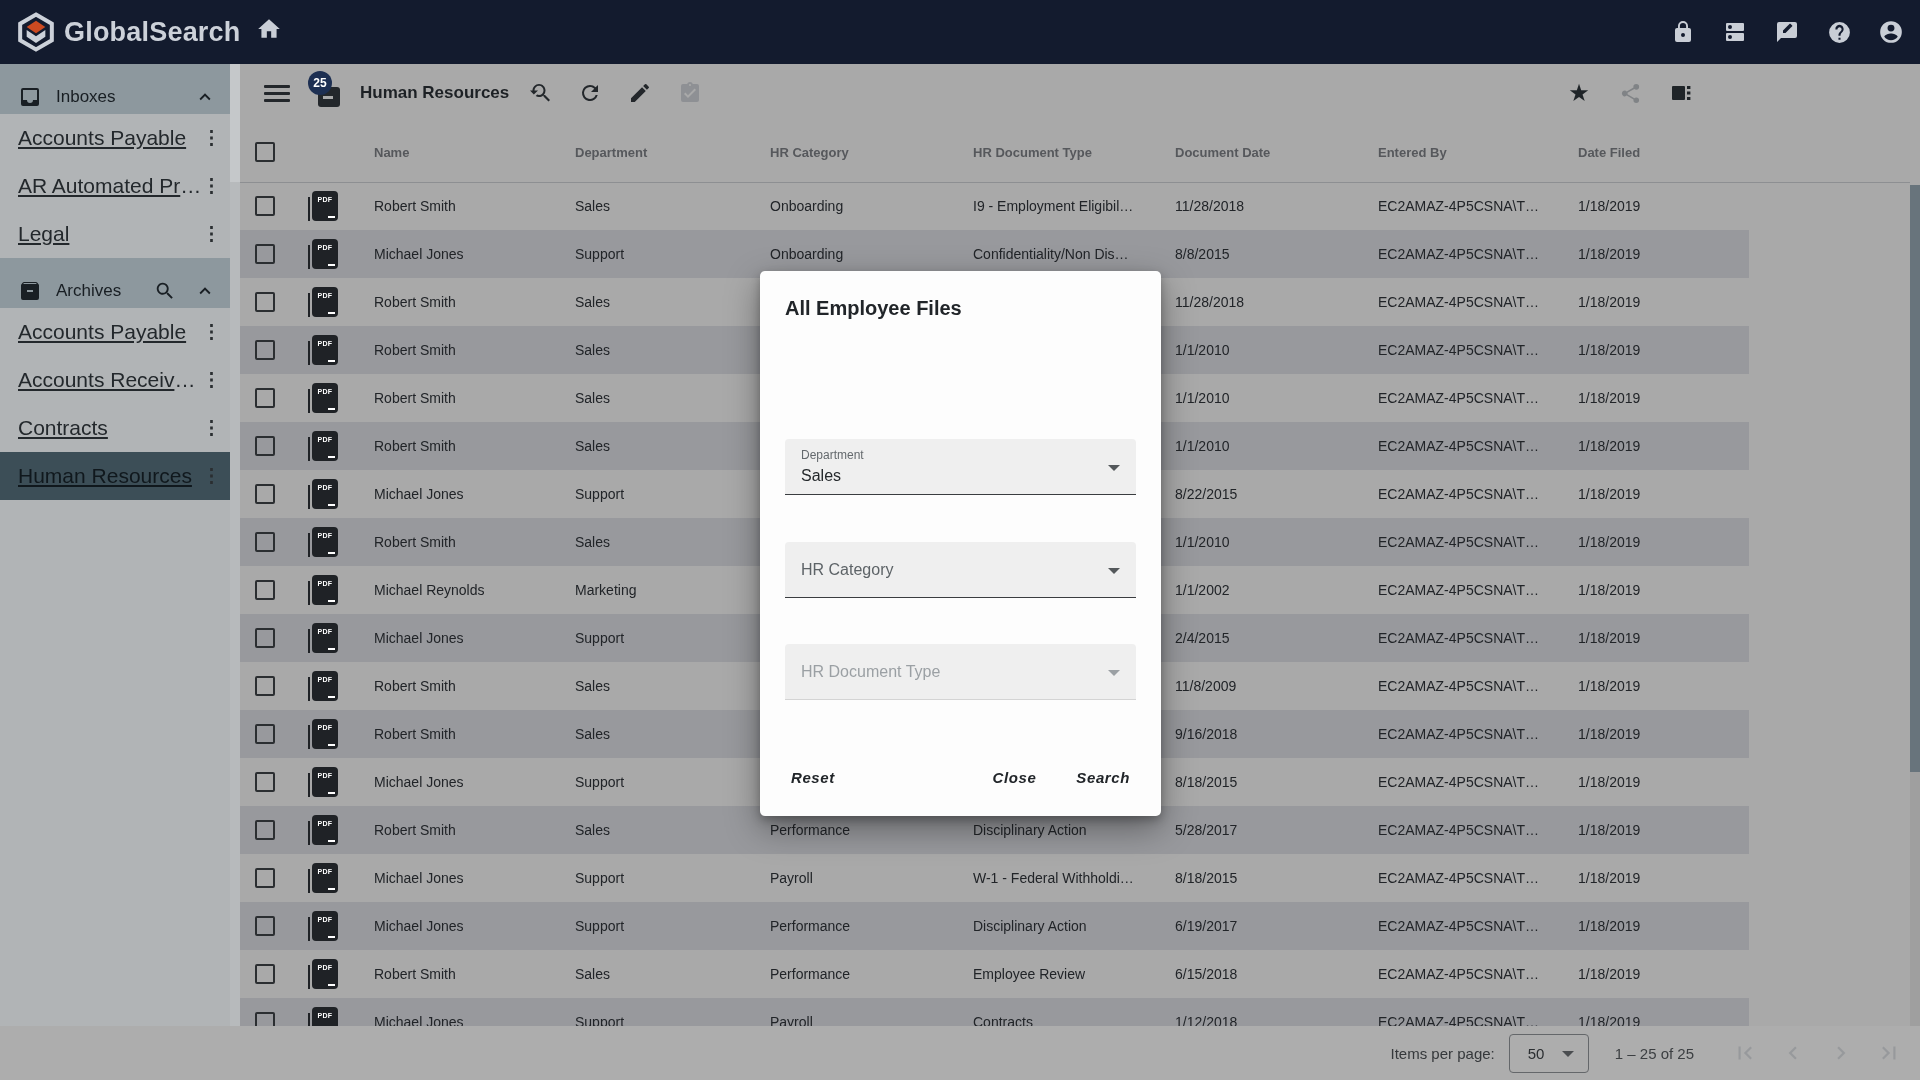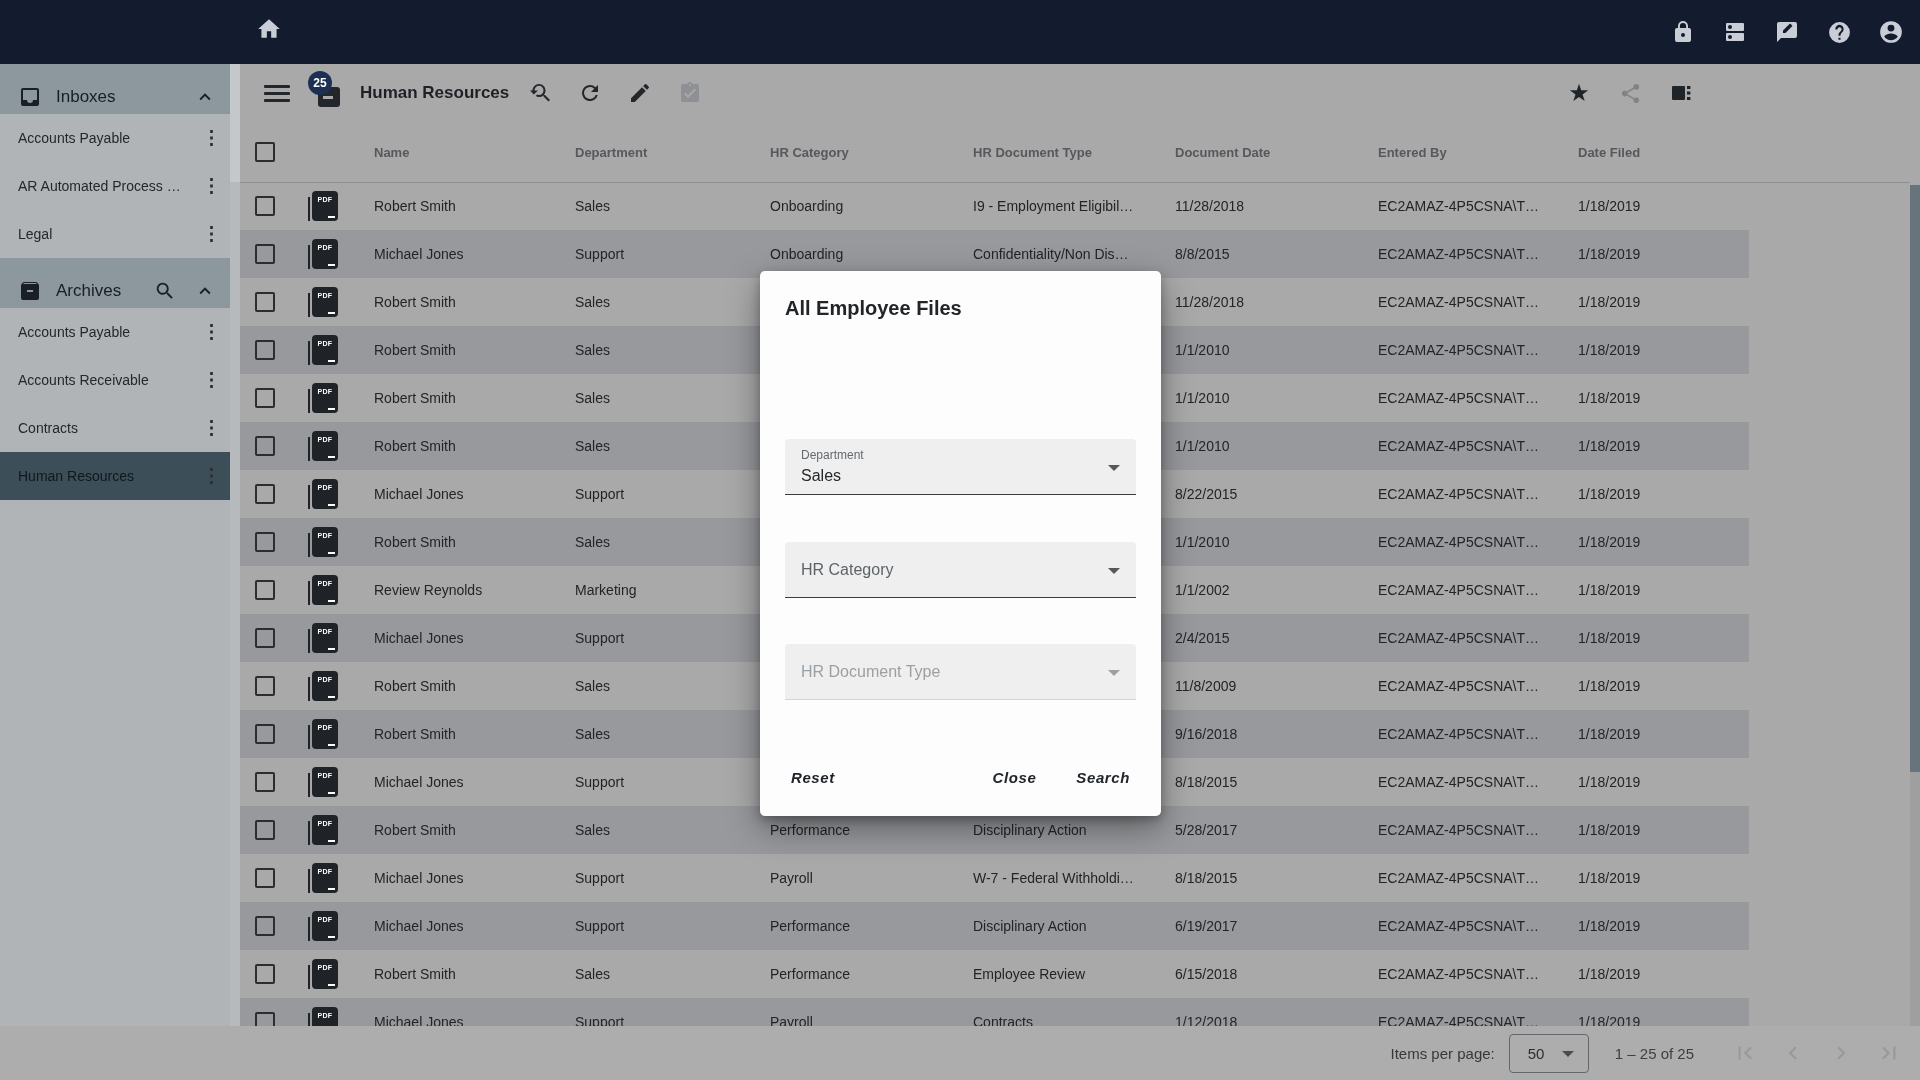--- a/index.html
+++ b/index.html
@@ -16,21 +16,21 @@
   .nav-right { position:absolute; right:16px; top:0; height:64px; display:flex; align-items:center; gap:26px; }
   .nav-icon-btn { width:26px; height:26px; display:flex; align-items:center; justify-content:center; cursor:pointer; }
 
   
   .sidebar { position:absolute; top:64px; left:0; width:240px; height:962px; background:#b1b4b6; z-index:10; }
   .sidebar-track { position:absolute; right:0; top:0; width:10px; height:100%; background:#b7babc; }
   .sidebar-thumb { position:absolute; right:0; top:0; width:10px; height:118px; background:#c5c8ca; }
   .side-section-header { height:50px; background:#8d989e; display:flex; align-items:center; padding:16px 14px 0 18px; cursor:pointer; width:230px; }
   .side-section-header .sec-label { font-size:17px; color:#181e23; margin-left:14px; flex:1; }
   .side-item { height:48px; display:flex; align-items:center; padding:0 10px 0 18px; cursor:pointer; width:230px; }
-  .side-item .item-label { font-size:14px; color:#23282c; flex:1; white-space:nowrap; overflow:hidden; text-overflow:ellipsis; }
+  .side-item .item-label { font-size:21px; color:#23282c; flex:1; white-space:nowrap; overflow:hidden; text-overflow:ellipsis;text-decoration:underline; }
   .side-item.selected { background:#3c4e57; }
   .side-item.selected .item-label { color:#10181d; }
   .kebab { font-size:19px; font-weight:700; color:#2a2e31; width:18px; text-align:center; cursor:pointer; letter-spacing:0; line-height:14px; }
 
   
   .toolbar { position:absolute; top:64px; left:240px; width:1476px; height:58px; background:#a9a9a9;
              display:flex; align-items:center; }
   .hamburger { width:26px; margin-left:24px; cursor:pointer; }
   .hamburger div { height:3px; background:#23272b; margin:4px 0; border-radius:1px; }
   .badge-doc { position:relative; margin-left:22px; width:34px; height:32px; cursor:pointer; }
@@ -97,20 +97,30 @@
   .ipp-select .val { font-size:15px; color:#2b2e31; margin-left:18px; }
   .ipp-select .caret { right:14px; border-top-color:#4a4d50; }
   .range-label { font-size:15px; color:#3c3f42; margin-right:38px; }
   .pager { display:flex; align-items:center; gap:22px; margin-right:18px; }
   .pg-btn { width:26px; height:26px; display:flex; align-items:center; justify-content:center; cursor:default; }
 </style>
 </head>
 <body>
 
 <div class="navbar">
+  <div class="brand">
+    <span>
+      <svg width="40" height="42" viewBox="0 0 24 24">
+        <path d="M12 1.5 21.5 7v10L12 22.5 2.5 17V7Z" fill="none" stroke="#ccd1d9" stroke-width="2.4"></path>
+        <path d="M12 5.2 17.6 9 12 12.8 6.4 9Z" fill="#cc4a21"></path>
+        <path d="M6.4 10.8 12 14.6l5.6-3.8v4L12 18.6l-5.6-3.8Z" fill="#ccd1d9"></path>
+      </svg>
+    </span>
+    <span class="brand-text">GlobalSearch</span>
+  </div>
   <div class="nav-home nav-icon-btn">
     <svg width="26" height="26" viewBox="0 0 24 24" fill="#c9ced6">
         <path d="M10 20v-6h4v6h5v-8h3L12 3 2 12h3v8z"></path>
       </svg>
   </div>
   <div class="nav-right">
     <div class="nav-icon-btn">
       <svg width="24" height="24" viewBox="0 0 24 24" fill="#c9ced6">
           <path d="M18 8h-1V6a5 5 0 0 0-10 0v2H6a2 2 0 0 0-2 2v10a2 2 0 0 0 2 2h12a2 2 0 0 0 2-2V10a2 2 0 0 0-2-2zm-6 9a2 2 0 1 1 0-4 2 2 0 0 1 0 4zm3.1-9H8.9V6a3.1 3.1 0 0 1 6.2 0z"></path>
         </svg>
@@ -412,21 +422,21 @@
       </div>
       <div class="tgrid trow">
         <div>
           <div class="cbox"></div>
         </div>
         <div>
           <div class="pdficon">
             <span>PDF</span>
           </div>
         </div>
-        <div class="td">Review Reynolds</div>
+        <div class="td">Michael Reynolds</div>
         <div class="td">Marketing</div>
         <div class="td"></div>
         <div class="td"></div>
         <div class="td">1/1/2002</div>
         <div class="td">EC2AMAZ-4P5CSNA\T…</div>
         <div class="td">1/18/2019</div>
       </div>
       <div class="tgrid trow alt">
         <div>
           <div class="cbox"></div>
@@ -517,21 +527,21 @@
           <div class="cbox"></div>
         </div>
         <div>
           <div class="pdficon">
             <span>PDF</span>
           </div>
         </div>
         <div class="td">Michael Jones</div>
         <div class="td">Support</div>
         <div class="td">Payroll</div>
-        <div class="td">W-7 - Federal Withholdi…</div>
+        <div class="td">W-1 - Federal Withholdi…</div>
         <div class="td">8/18/2015</div>
         <div class="td">EC2AMAZ-4P5CSNA\T…</div>
         <div class="td">1/18/2019</div>
       </div>
       <div class="tgrid trow alt">
         <div>
           <div class="cbox"></div>
         </div>
         <div>
           <div class="pdficon">

